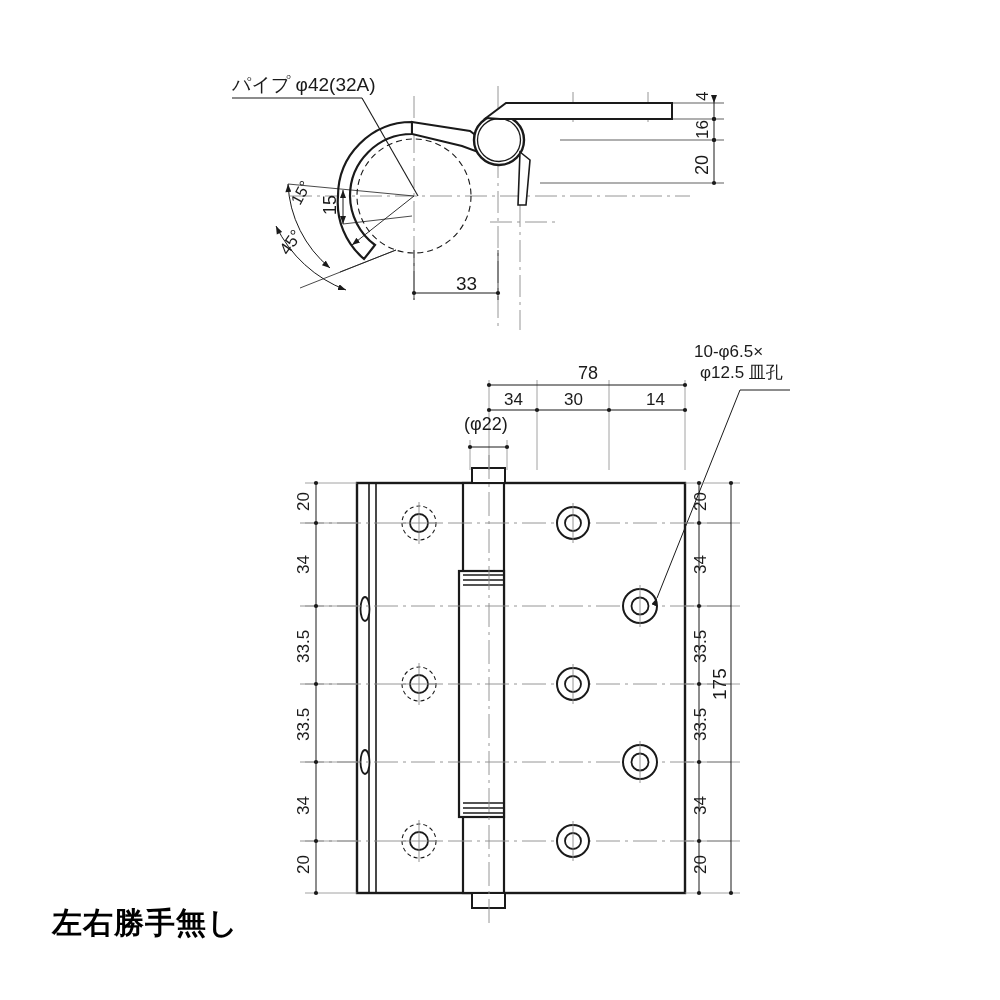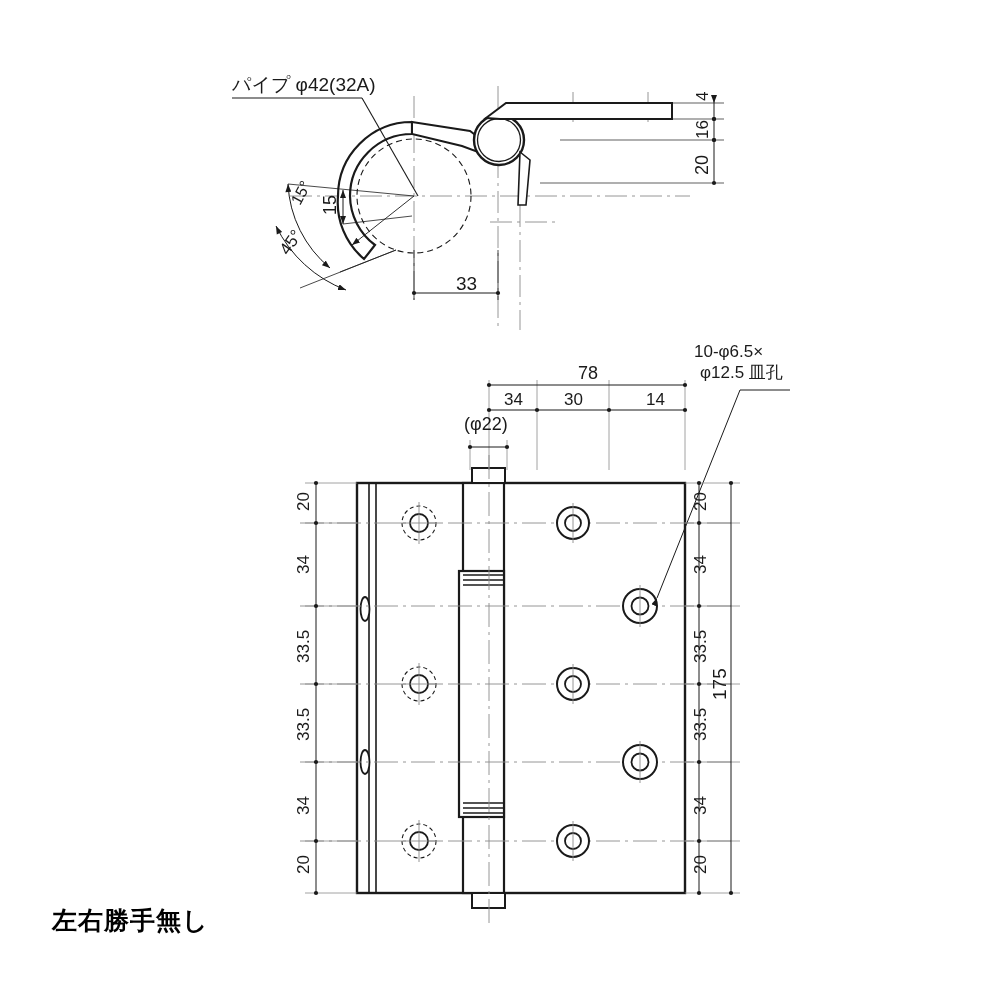--- a/index.html
+++ b/index.html
@@ -1,20 +1,20 @@
 <!DOCTYPE html>
 <html><head>
 <meta charset="utf-8">
 <style>
   html,body{margin:0;padding:0;background:#ffffff;}
   body{width:1000px;height:1000px;overflow:hidden;
        font-family:"Liberation Sans","DejaVu Sans",sans-serif;color:#000;}
   #sheet{position:relative;width:1000px;height:876px;background:#fff;}
   #dwg{position:absolute;left:0;top:0;width:1000px;height:1000px;}
-  .handed{position:absolute;left:52px;top:908px;font-size:25px;font-weight:bold;
+  .handed{position:absolute;left:52px;top:908px;font-size:30px;font-weight:bold;
           letter-spacing:1px;line-height:1;white-space:nowrap;
           font-family:"DejaVu Sans",sans-serif;}
 </style>
 </head>
 <body>
 
 <div id="sheet">
 
   <svg id="dwg" viewBox="0 0 1000 1000">
     <defs>

